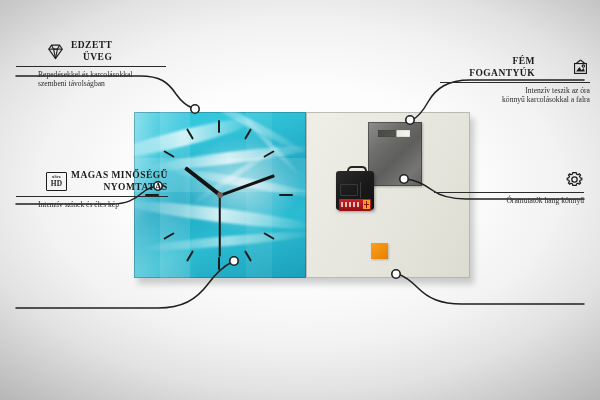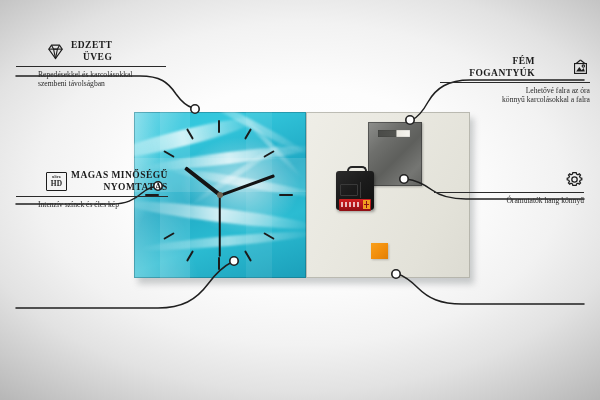--- a/index.html
+++ b/index.html
@@ -276,21 +276,21 @@
           <path d="M12 2.5 L6.5 7"></path>
               <path d="M12 2.5 L17.5 7"></path>
           <rect x="4.5" y="7" width="15" height="12.5"></rect>
           <path d="M6.5 17 L10.5 11.5 L13.5 15.5 L16 12.5 L17.5 17 Z" fill="#1c1c1c" stroke="none"></path>
           <circle cx="15.6" cy="10.2" r="1.5"></circle>
         </g>
           </svg>
       </span>
     </div>
     <div class="co-rule"></div>
-    <div class="co-sub">Lehetővé falra az óra</div>
+    <div class="co-sub">Intenzív teszik az óra</div>
     <div class="co-sub">könnyű karcolásokkal a falra</div>
   </div>
 
   <div class="callout right" style="left:434px;top:170px;width:150px;">
     <div class="co-head">
       <span class="ico">
         <svg viewBox="0 0 24 24">
             <g fill="none" stroke="#1c1c1c" stroke-width="1.6">
           <path d="M12 3.2 l2.1 .0 .5 2.0 1.8 .8 1.7-1.2 1.5 1.5 -1.2 1.7 .8 1.8 2.0 .5 0 2.1 -2.0 .5 -.8 1.8 1.2 1.7 -1.5 1.5 -1.7-1.2 -1.8 .8 -.5 2.0 -2.1 0 -2.1 0 -.5-2.0 -1.8-.8 -1.7 1.2 -1.5-1.5 1.2-1.7 -.8-1.8 -2.0-.5 0-2.1 2.0-.5 .8-1.8 -1.2-1.7 1.5-1.5 1.7 1.2 1.8-.8 .5-2.0 z"></path>
           <circle cx="12" cy="12" r="3.4"></circle>

